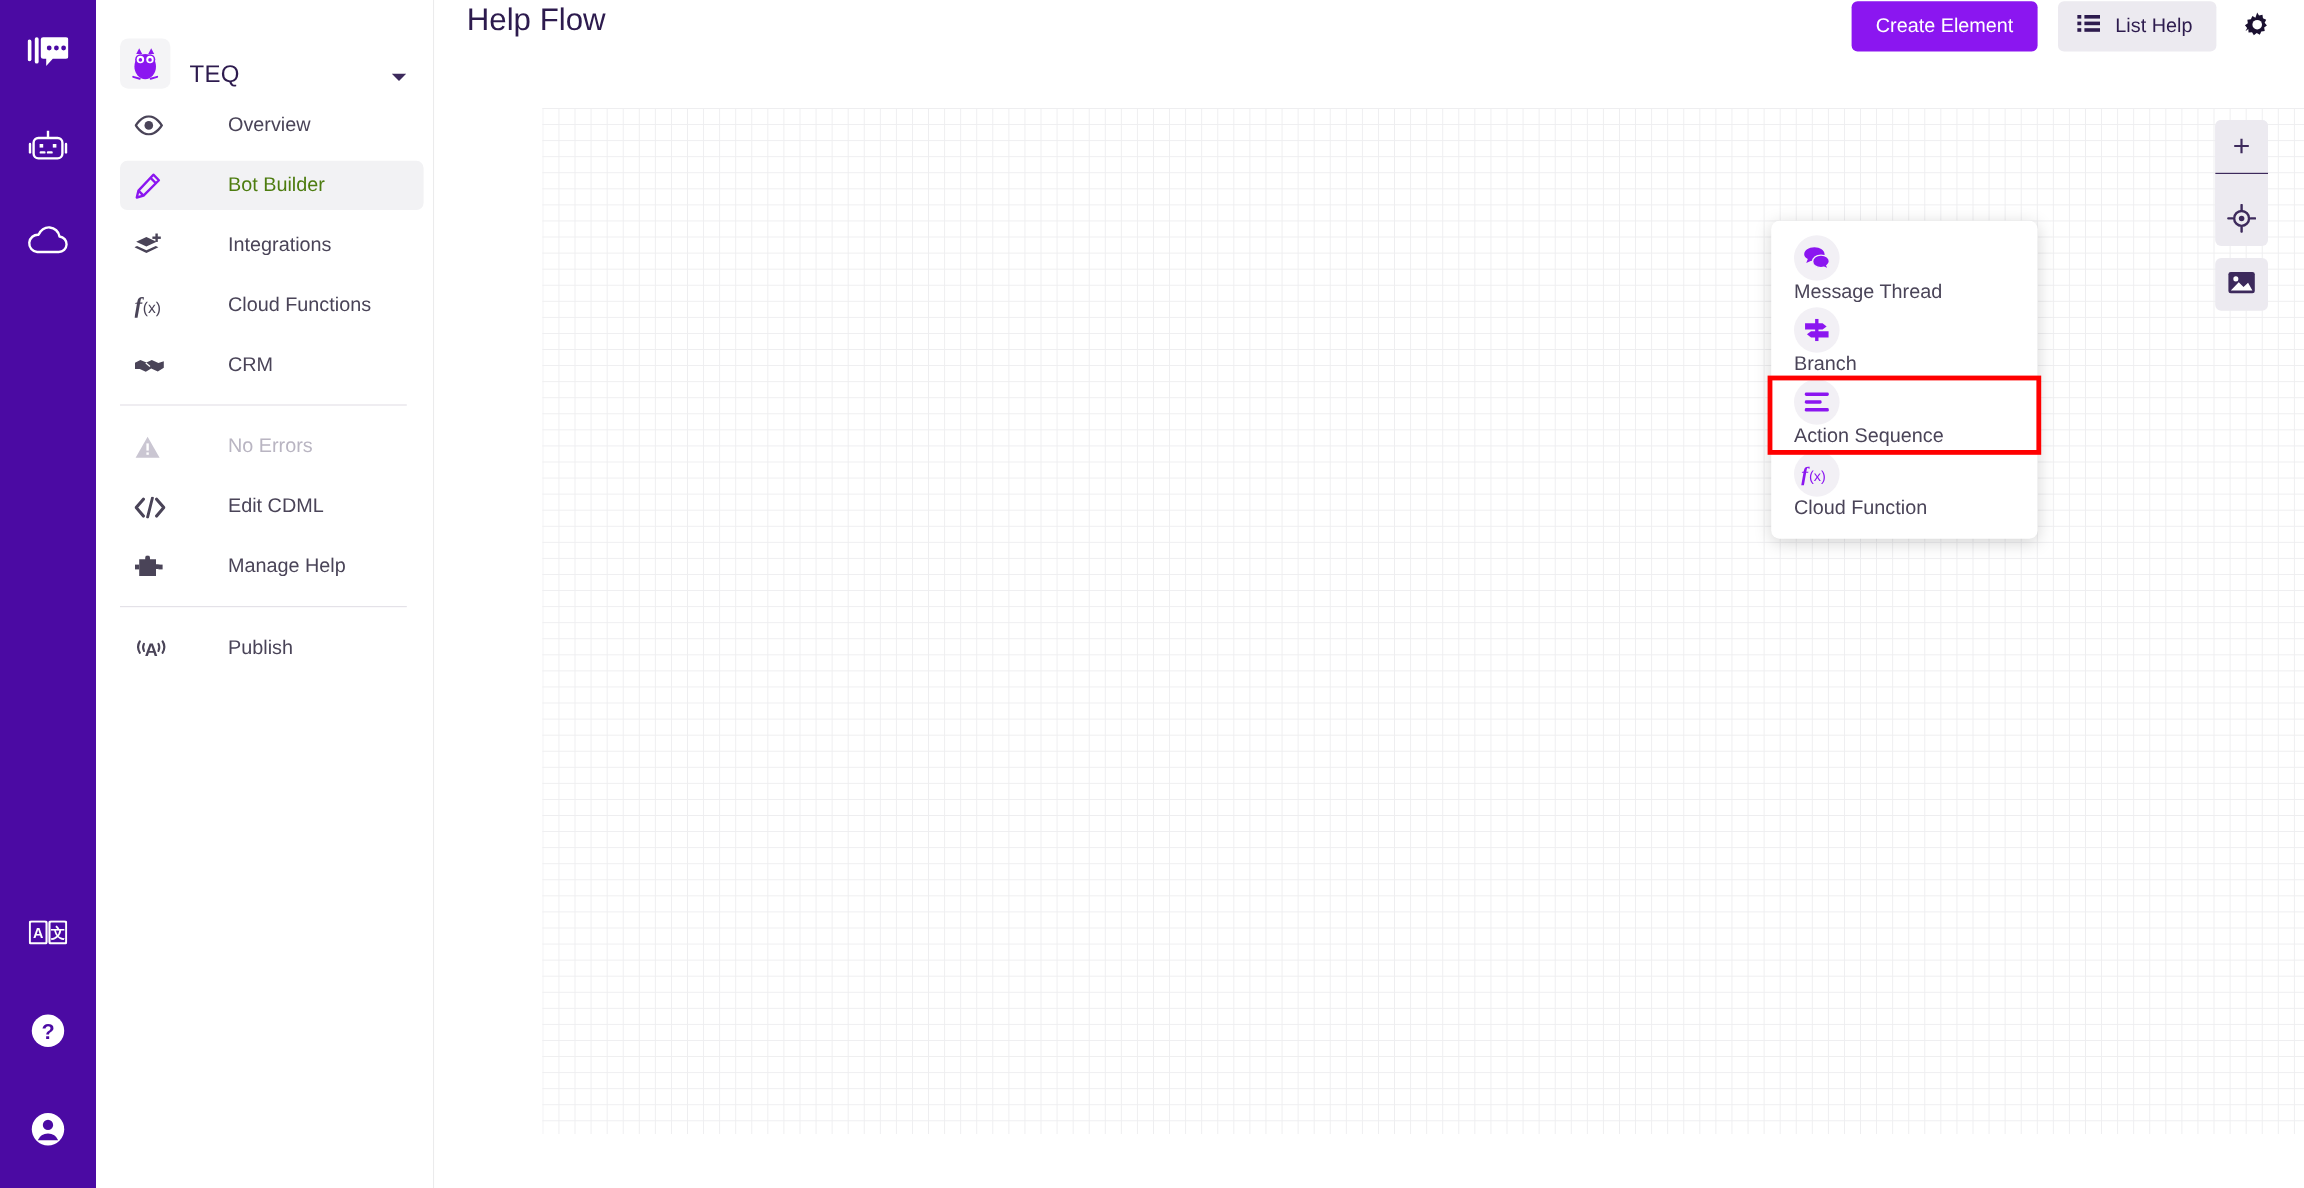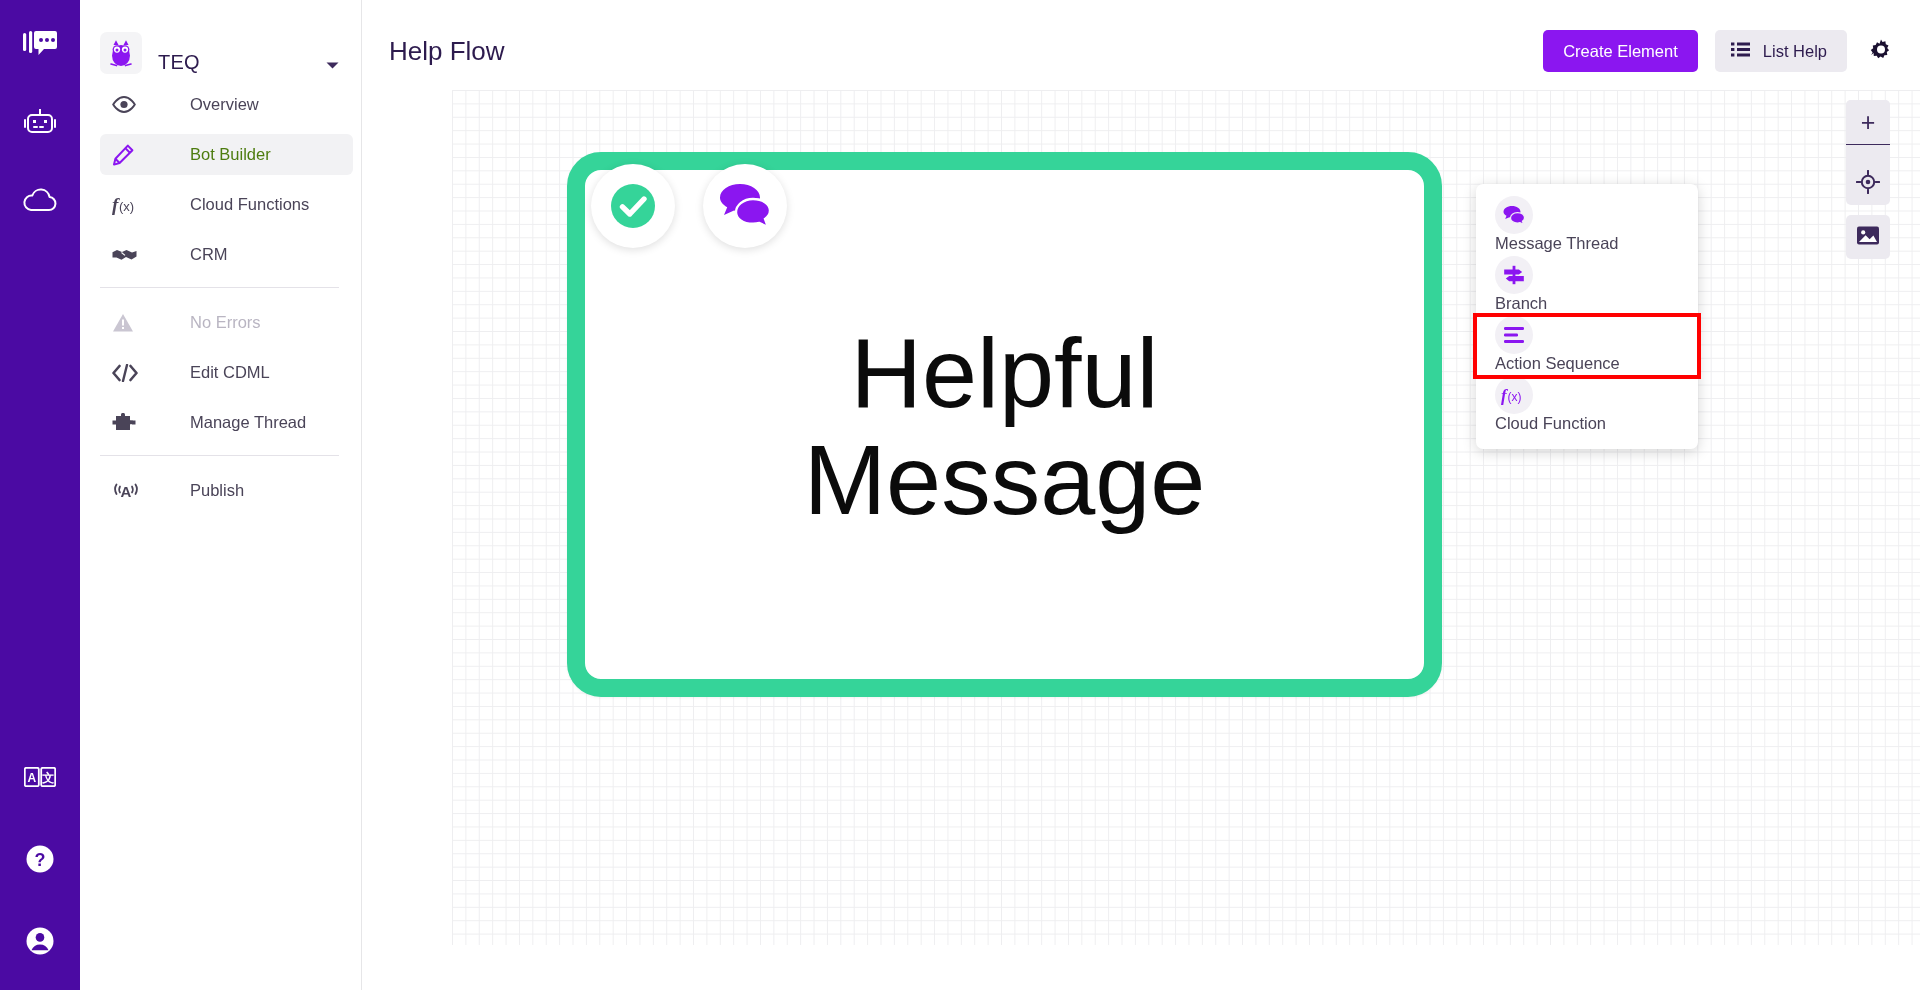--- a/index.html
+++ b/index.html
@@ -75,22 +75,22 @@
   .nav-item.muted .ni-label { color: #b9b5c2; }
   .ni-label { white-space: nowrap; }
 
   .nav-sep { height: 1px; background: #e4e2e8; margin: 12px 22px 14px 20px; }
 
   
   .main { flex: 1 1 auto; position: relative; height: 990px; background: #ffffff; }
 
   .topbar {
     height: 90px; position: relative;
-    display: flex; align-items: center;
-    padding: 12px 22px 0 27px;
+    display: flex; align-items: flex-start;
+    padding: 1px 22px 0 27px;
     background: #fff; z-index: 40;
   }
   .page-title { font-size: 26px; color: #2d1b4e; }
   .topbar-right { margin-left: auto; display: flex; align-items: center; gap: 17px; }
   .btn-primary {
     background: #8B16F0; color: #ffffff;
     border: none; border-radius: 5px;
     height: 42px; padding: 0 20px;
     font-size: 16.5px; font-family: inherit;
     cursor: pointer;
@@ -309,20 +309,31 @@
         <span class="ni-icon">
           <svg width="22" height="22" viewBox="0 0 22 22">
             <path d="M15.8 1.6 L20.4 6.2 L7.6 19 L2 20.6 L3.4 14.8 Z" fill="none" stroke="#8B16F0" stroke-width="2" stroke-linejoin="round"></path>
             <path d="M13.3 4.1 L17.9 8.7" stroke="#8B16F0" stroke-width="2"></path>
             <path d="M3.4 14.8 L7.6 19" stroke="#8B16F0" stroke-width="2"></path>
           </svg>
         </span>
         <span class="ni-label">Bot Builder</span>
       </div>
 
+      <div class="nav-item">
+        <span class="ni-icon">
+          <svg width="24" height="22" viewBox="0 0 24 22">
+            <path d="M10 3.5 L18.5 7.5 L10 11.5 L1.5 7.5 Z" fill="#4a4458"></path>
+            <path d="M2.2 11 L10 14.6 L17.8 11 L20 12 L10 16.8 L0 12 Z" fill="#4a4458"></path>
+            <rect x="17.5" y="0.6" width="2" height="7" fill="#4a4458"></rect>
+            <rect x="15" y="3.1" width="7" height="2" fill="#4a4458"></rect>
+          </svg>
+        </span>
+        <span class="ni-label">Integrations</span>
+      </div>
 
       <div class="nav-item">
         <span class="ni-icon">
           <svg width="30" height="22" viewBox="0 0 30 22">
             <text x="0" y="17" font-family="Liberation Serif, serif" font-size="19" font-style="italic" font-weight="bold" fill="#4a4458">f</text>
             <text x="7" y="17" font-family="Liberation Sans, sans-serif" font-size="13" fill="#4a4458">(x)</text>
           </svg>
         </span>
         <span class="ni-label">Cloud Functions</span>
       </div>
@@ -362,21 +373,21 @@
       </div>
 
       <div class="nav-item">
         <span class="ni-icon">
           <svg width="24" height="20" viewBox="0 0 24 20">
             <path d="M4 3 h5 v-1.2 a2 2 0 0 1 4 0 V3 h5 v4.2 h1.4 a2 2 0 0 1 0 4 H18 V17 H4 z" fill="#4a4458"></path>
             <rect x="0.5" y="7.5" width="3.5" height="4" fill="#4a4458"></rect>
             <rect x="20" y="7.5" width="3.5" height="4" fill="#4a4458"></rect>
           </svg>
         </span>
-        <span class="ni-label">Manage Thread</span>
+        <span class="ni-label">Manage Help</span>
       </div>
 
       <div class="nav-sep"></div>
 
       <div class="nav-item">
         <span class="ni-icon">
           <svg width="28" height="20" viewBox="0 0 28 20">
             <text x="14" y="16" font-family="Liberation Sans, sans-serif" font-size="15" font-weight="bold" fill="#4a4458" text-anchor="middle">A</text>
             <path d="M4.5 3.5 Q1.6 8 4.5 13" fill="none" stroke="#4a4458" stroke-width="1.8" stroke-linecap="round"></path>
             <path d="M23.5 3.5 Q26.4 8 23.5 13" fill="none" stroke="#4a4458" stroke-width="1.8" stroke-linecap="round"></path>
@@ -416,40 +427,20 @@
               <circle cx="12" cy="11.6" r="4" fill="#ffffff"></circle>
             </svg>
           </span>
         </button>
       </div>
     </div>
 
     <div class="canvas">
       <div class="grid"></div>
 
-      <div class="node-card">
-        <div class="node-badges">
-          <div class="badge">
-            <svg width="52" height="52" viewBox="0 0 52 52">
-              <circle cx="26" cy="26" r="22" fill="#35D499"></circle>
-              <path d="M15.5 26.8 L22.8 34 L37 19" fill="none" stroke="#fff" stroke-width="5.4" stroke-linecap="round" stroke-linejoin="round"></path>
-            </svg>
-          </div>
-          <div class="badge">
-            <svg width="54" height="48" viewBox="0 0 54 48">
-              <path d="M22 2c11 0 20 6 20 13.5S33 29 22 29a29 29 0 0 1-6-.6L6 33l3.2-7.8C4.6 22.6 2 19.3 2 15.5 2 8 11 2 22 2z" fill="#8B16F0"></path>
-              <path d="M35 17c10 0 17 5.2 17 11.6 0 3.3-1.9 6.2-5 8.3L50 45l-8.6-4a25 25 0 0 1-6.4.8c-10 0-17-5.2-17-11.6S25 17 35 17z" fill="#8B16F0" stroke="#ffffff" stroke-width="2.4"></path>
-            </svg>
-          </div>
-        </div>
-        <div class="node-text">
-          <div>Helpful</div>
-          <div>Message</div>
-        </div>
-      </div>
 
       <div class="zoom-stack">
         <button class="zb">+</button>
         <button class="zb">−</button>
       </div>
       <button class="tool-btn locate">
         <span>
           <svg width="24" height="24" viewBox="0 0 24 24" fill="none" stroke="#3d2a5c" stroke-width="2">
             <circle cx="12" cy="12" r="6.2"></circle>
             <circle cx="12" cy="12" r="2.3" fill="#3d2a5c" stroke="none"></circle>

